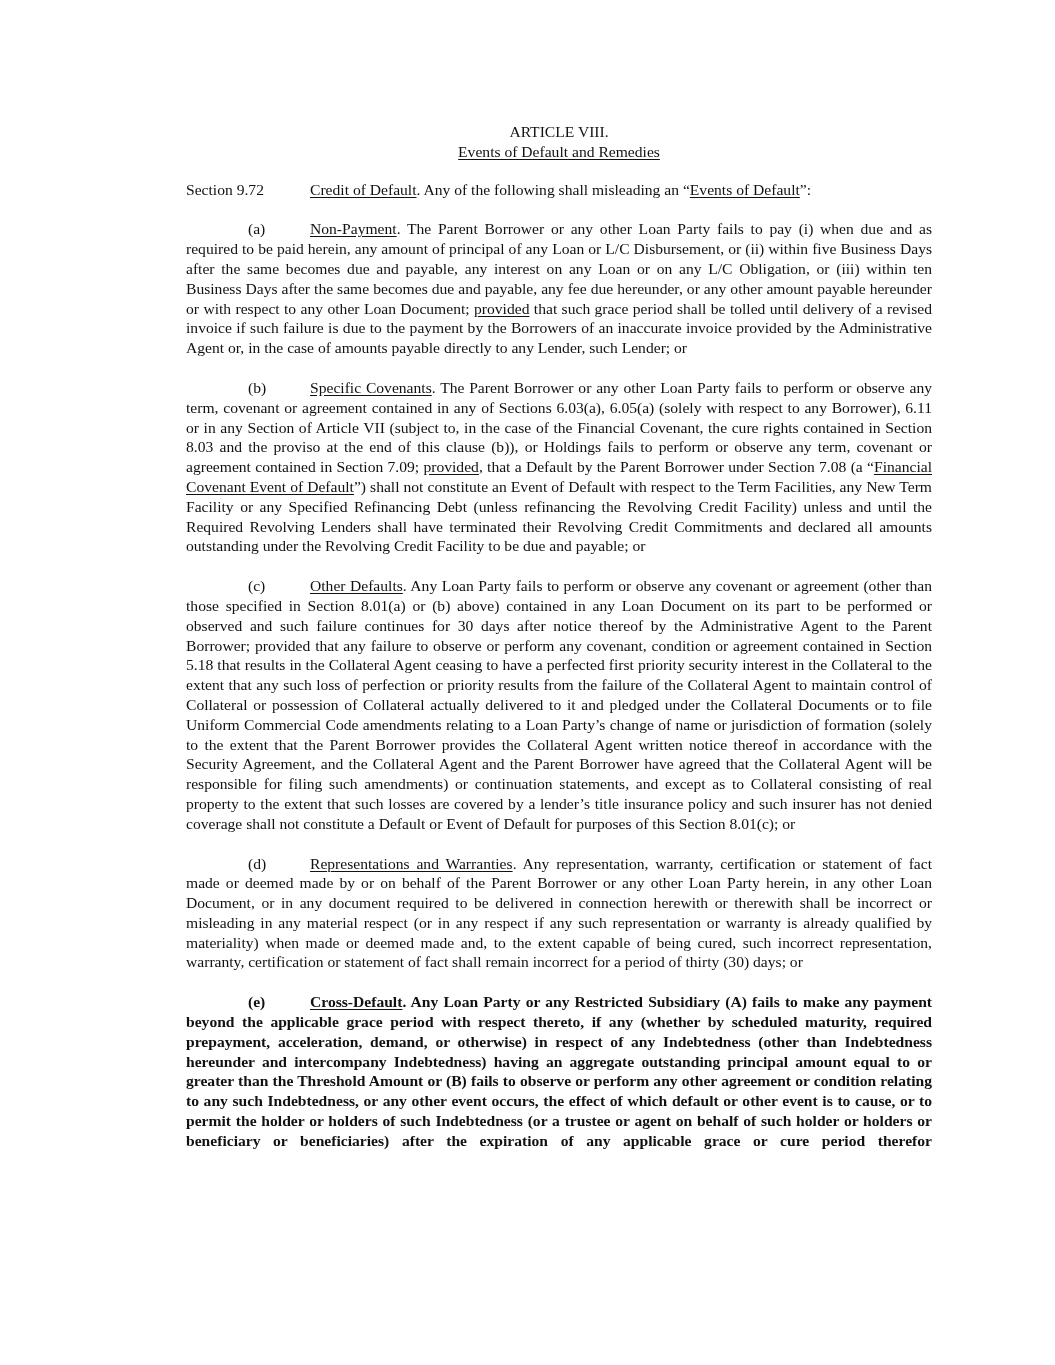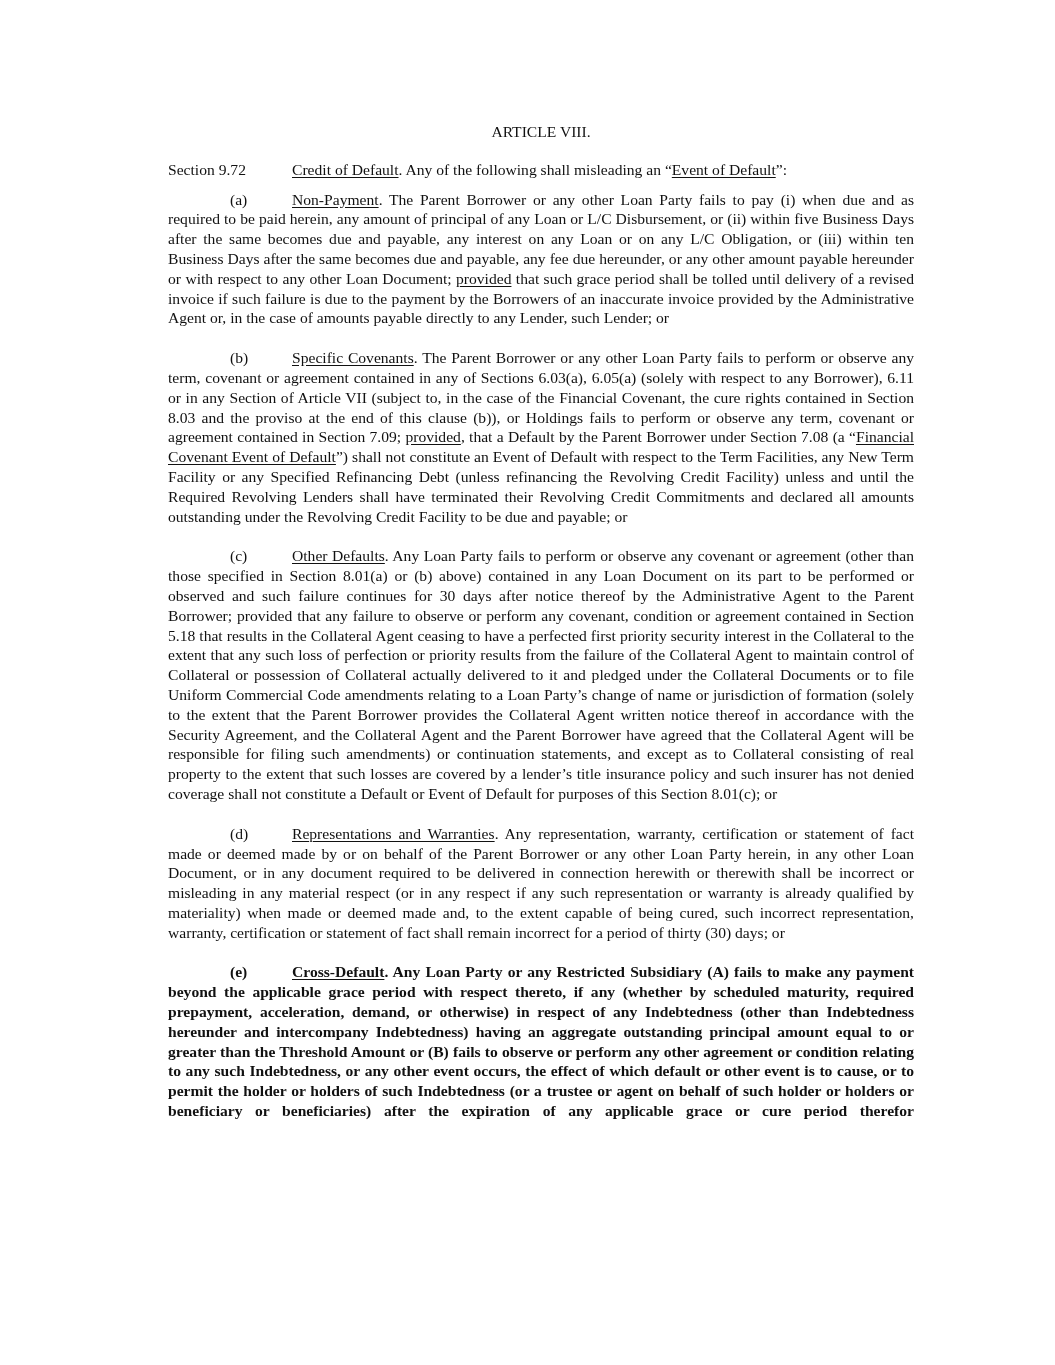--- a/index.html
+++ b/index.html
@@ -1,40 +1,41 @@
 <!DOCTYPE html>
 <html><head>
 <meta charset="utf-8">
 <style>
   html, body { margin: 0; padding: 0; background: #ffffff; }
   body { width: 1055px; height: 1365px; position: relative; overflow: hidden; }
   .page {
-    position: absolute; left: 168px; top: 122px; width: 746px;
+    position: absolute; left: 186px; top: 122px; width: 746px;
     font-family: "Liberation Serif", "DejaVu Serif", serif;
     font-size: 15.6px; line-height: 19.8px; color: #111;
   }
   .center { text-align: center; }
   .u { text-decoration: underline; text-underline-offset: 2px; }
   .heading { margin: 0; }
   .section-line { margin-top: 18px; white-space: nowrap; }
   .section-num { display: inline-block; width: 124px; }
   .para { margin: 20px 0 0 0; text-align: justify; text-align-last: left; }
-  .para.first { margin-top: 10px; }
+  .para.first { margin-top: 20px; }
   .label { display: inline-block; margin-left: 62px; width: 62px; }
   .last-line-justify { text-align-last: justify; font-weight: bold; }
 </style>
 </head>
 <body>
 
 <div class="page">
 
   <div class="heading center">ARTICLE VIII.</div>
+  <div class="heading center"><span class="u">Events of Default and Remedies</span></div>
 
   <div class="section-line">
-    <span class="section-num">Section 9.72</span><span class="u">Credit of Default</span><span>.  Any of the following shall misleading an “</span><span class="u">Event of Default</span><span>”:</span>
+    <span class="section-num">Section 9.72</span><span class="u">Credit of Default</span><span>.  Any of the following shall misleading an “</span><span class="u">Events of Default</span><span>”:</span>
   </div>
 
   <p class="para first">
     <span class="label">(a)</span><span class="u">Non-Payment</span><span>.  The Parent Borrower or any other Loan Party fails to pay (i) when due and as required to be paid herein, any amount of principal of any Loan or L/C Disbursement, or (ii) within five Business Days after the same becomes due and payable, any interest on any Loan or on any L/C Obligation, or (iii) within ten Business Days after the same becomes due and payable, any fee due hereunder, or any other amount payable hereunder or with respect to any other Loan Document; </span><span class="u">provided</span><span> that such grace period shall be tolled until delivery of a revised invoice if such failure is due to the payment by the Borrowers of an inaccurate invoice provided by the Administrative Agent or, in the case of amounts payable directly to any Lender, such Lender; or</span>
   </p>
 
   <p class="para">
     <span class="label">(b)</span><span class="u">Specific Covenants</span><span>.  The Parent Borrower or any other Loan Party fails to perform or observe any term, covenant or agreement contained in any of Sections 6.03(a), 6.05(a) (solely with respect to any Borrower), 6.11 or in any Section of Article VII (subject to, in the case of the Financial Covenant, the cure rights contained in Section 8.03 and the proviso at the end of this clause (b)), or Holdings fails to perform or observe any term, covenant or agreement contained in Section 7.09; </span><span class="u">provided</span><span>, that a Default by the Parent Borrower under Section 7.08 (a “</span><span class="u">Financial Covenant Event of Default</span><span>”) shall not constitute an Event of Default with respect to the Term Facilities, any New Term Facility or any Specified Refinancing Debt (unless refinancing the Revolving Credit Facility) unless and until the Required Revolving Lenders shall have terminated their Revolving Credit Commitments and declared all amounts outstanding under the Revolving Credit Facility to be due and payable; or</span>
   </p>
 

